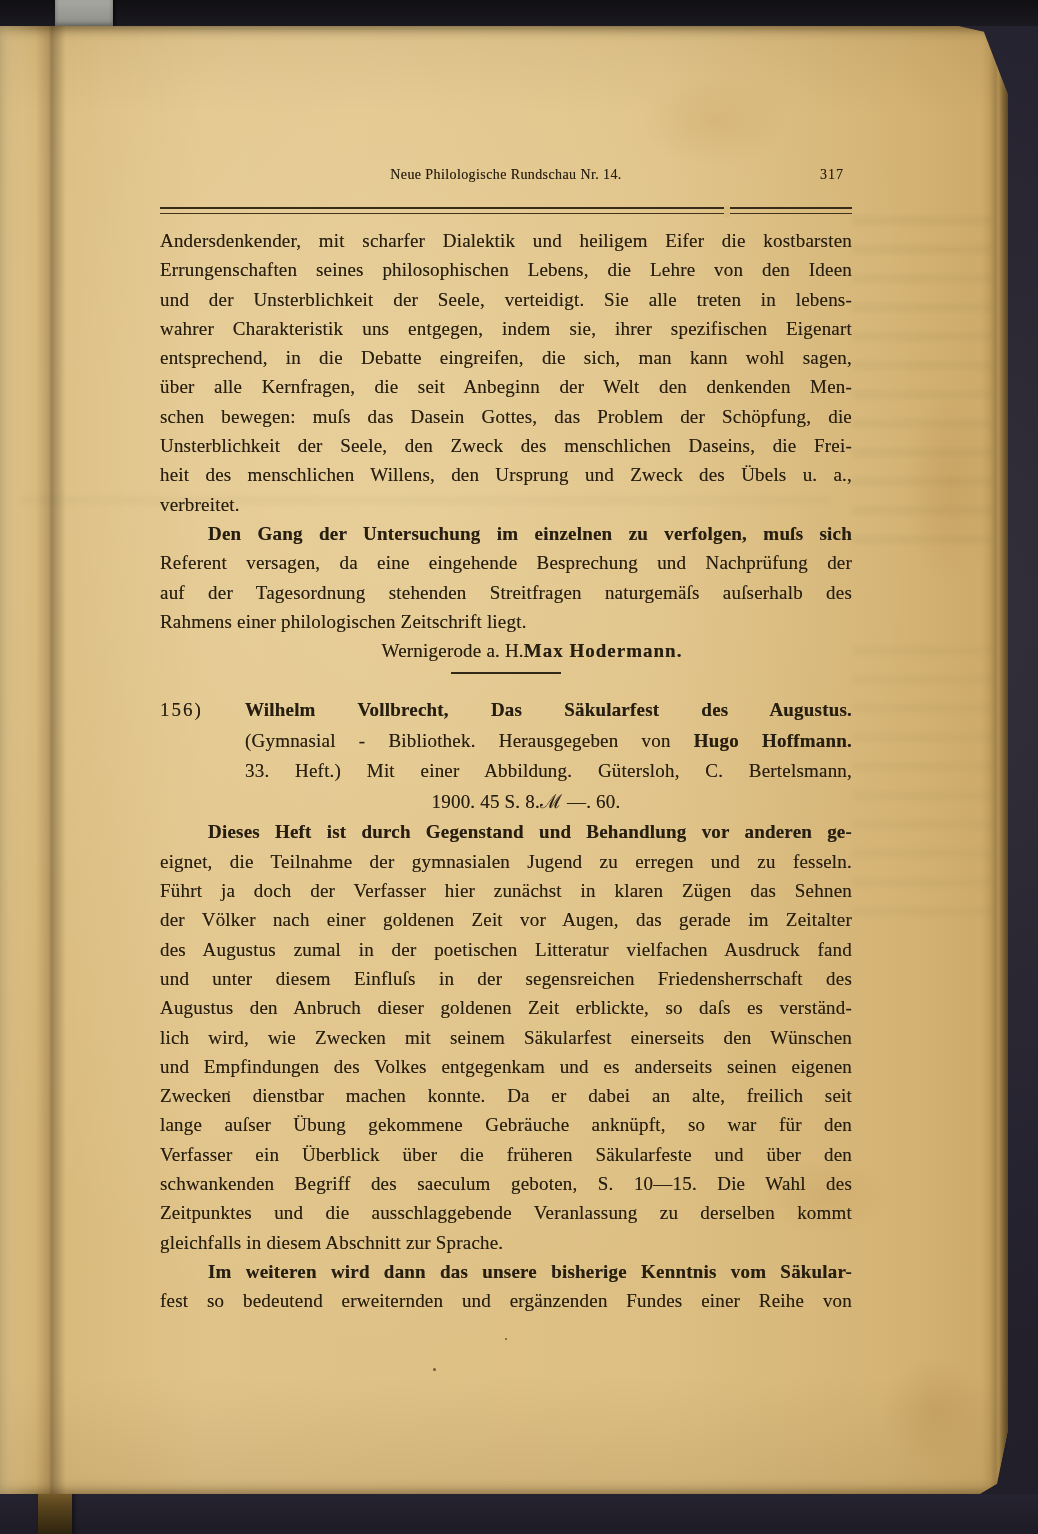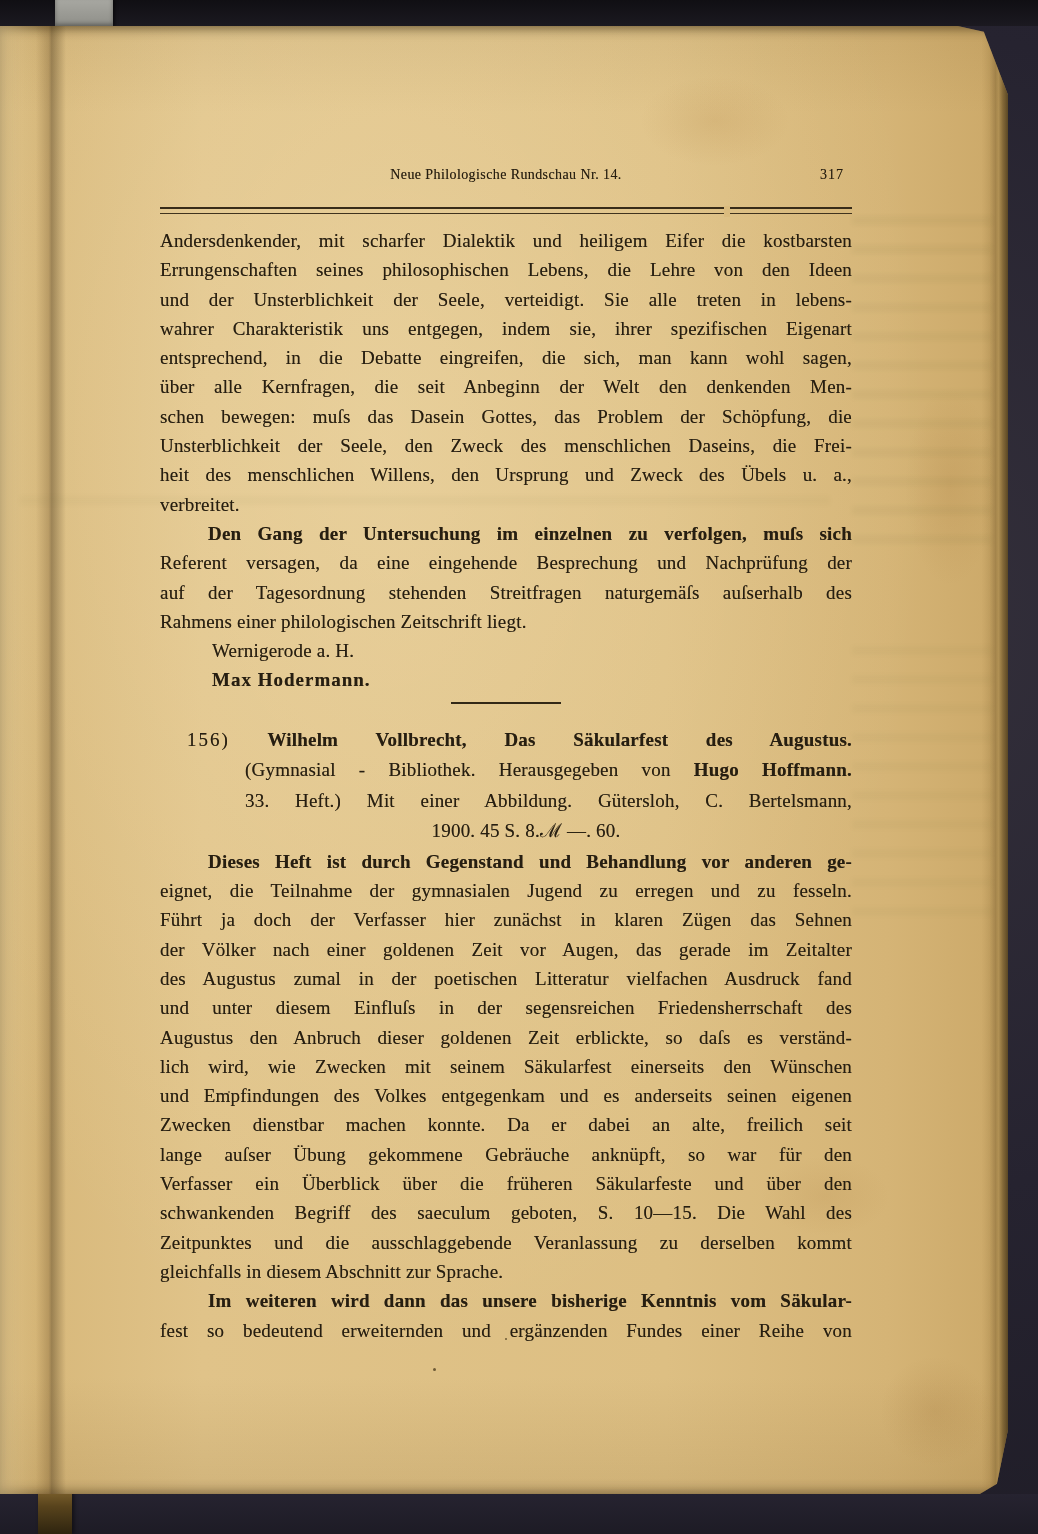--- a/index.html
+++ b/index.html
@@ -66,28 +66,28 @@
   .header-rule { position:relative; margin-top:12px; height:4px;
     border-top:2px solid #382c19; border-bottom:1px solid #40331e; }
   .rule-gap { position:absolute; left:81.5%; top:-3px; width:6px; height:11px; background:#dabb7e; }
 
   .para { margin:0; }
   .p-first { margin-top:12px; }
   .line { line-height:29.3px; text-align:justify; white-space:normal; }
   .line.j { text-align-last:justify; }
   .line.i { text-indent:48px;font-weight:bold; }
 
-  .signature-row { display:flex; justify-content:center; line-height:29.3px; padding-left:52px;flex-direction:column; }
+  .signature-row { display:flex; justify-content:center; line-height:29.3px; padding-left:52px; }
   .sig-author { font-weight:700; letter-spacing:1px; }
 
   .section-divider { width:110px; height:2px; background:#322816; margin:7px auto 0 auto; }
 
   .entry-heading { margin-top:21px; }
   .eline { line-height:30.5px; text-align:justify; text-align-last:justify; padding-left:85px; }
-  .eline.first { padding-left:0;margin-left:27px; }
+  .eline.first { padding-left:0; }
   .eline.last { display:flex; justify-content:center; text-align-last:auto; }
   .num { letter-spacing:2px; }
   .b { font-weight:700; }
   .price { margin-right:45px; }
 </style>
 </head>
 <body>
 
 <div class="scan">
   <div class="band-top"></div>

